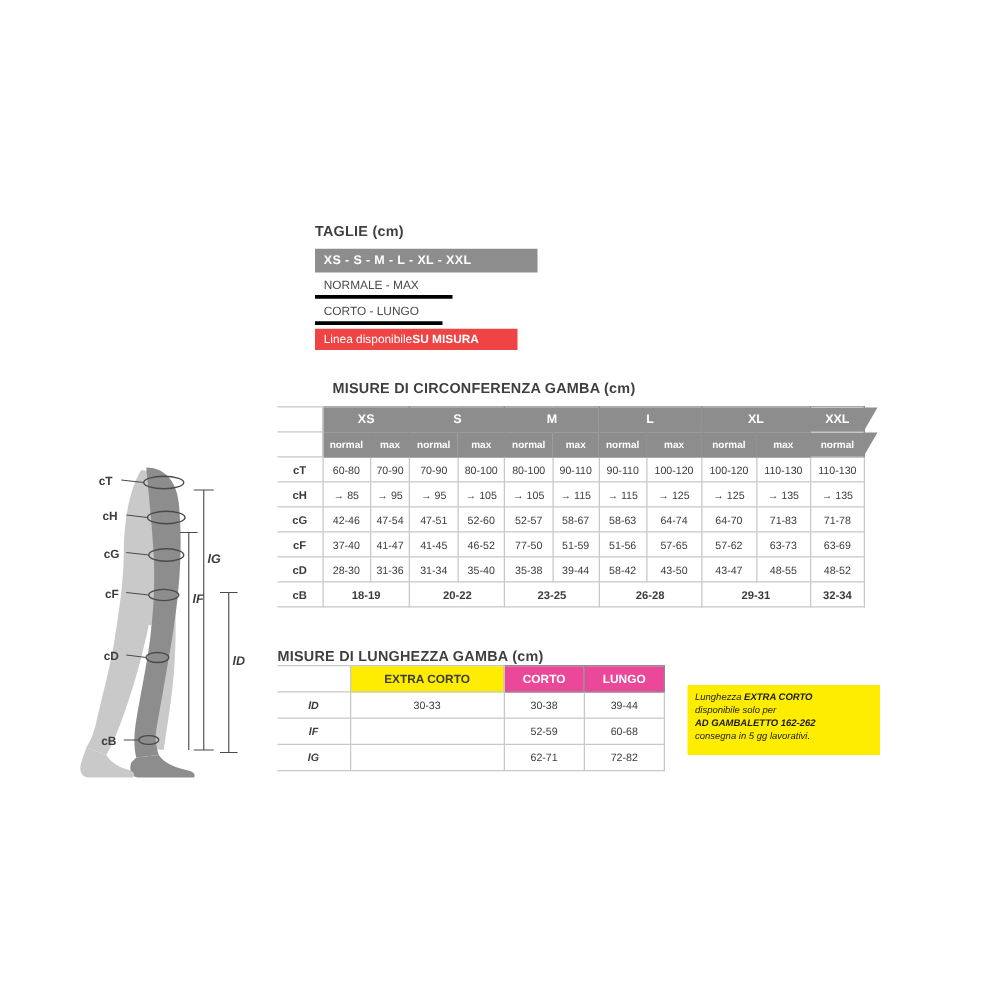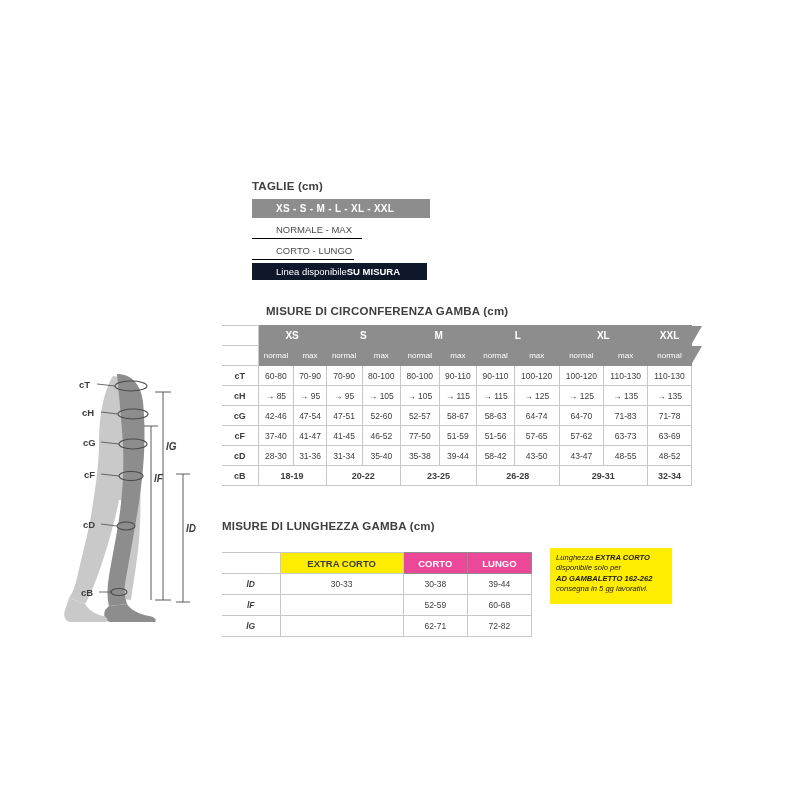--- a/index.html
+++ b/index.html
@@ -36,43 +36,43 @@
   .taglie {
     position: absolute;
     left: 252px; top: 180px;
     width: 300px;
   }
   .taglie .sec-title { margin-bottom: 7px; }
   .taglie-row {
     height: 19px;
     display: flex;
     align-items: center;
-    padding-left: 24px;
+    padding-left: 7px;
     font-size: 10px;
     margin-bottom: 3px;
   }
   .taglie-row.grey {
     background: #8d8d8d;
     color: #ffffff;
     font-weight: bold;
     width: 178px;
     letter-spacing: .3px;
   }
   .taglie-row.line {
-    border-bottom: 1px solid #000000;
+    border-bottom: 3px solid #000000;
     width: 110px;
     color: #4a4a4a;
     font-size: 9.5px;
     height: 18px;
   }
   .taglie-row.line.w2 { width: 102px; }
   .taglie-row.red {
-    background: #0f172a;
+    background: #ef4444;
     color: #ffffff;
-    width: 175px;
+    width: 162px;
     font-size: 9.5px;
     height: 17px;
     font-weight: normal;
   }
   .taglie-row.red b { font-weight: bold; }
 
   
   .circ {
     position: absolute;
     left: 222px; top: 305px;
@@ -91,21 +91,21 @@
     height: 20px;
     padding: 0 1px;
   }
   .hdr-grey {
     background: #8d8d8d;
     color: #ffffff;
     font-weight: bold;
     border: 1px solid #8d8d8d !important;
   }
   .hdr-grey.sz { font-size: 10px; }
-  .hdr-grey.sub { font-size: 8px; font-weight: normal; height: 18px; }
+  .hdr-grey.sub { font-size: 8px; font-weight: bold; height: 18px; }
   .rowlab {
     font-weight: bold;
     font-size: 9px;
     width: 36px;
     background: #ffffff;
     border-left: none !important;
   }
   .bold-row td { font-weight: bold; font-size: 9px; }
 
   
@@ -118,21 +118,21 @@
     border-top: 19px solid #8d8d8d;
     border-right: 11px solid transparent;
   }
 
   
   .lung {
     position: absolute;
     left: 222px; top: 520px;
     width: 310px;
   }
-  .lung .sec-title { margin-bottom: 20px; }
+  .lung .sec-title { margin-bottom: 0; }
   .lung table { width: 310px; }
   .lung th, .lung td {
     border: 1px solid #c8c8c8;
     text-align: center;
     height: 21px;
     font-size: 8.5px;
   }
   .lung th { font-weight: bold; font-size: 9.5px; }
   .th-yellow { background: #ffed00; color: #3c3c3c; }
   .th-grey2 { background: #ec4899; color: #ffffff; border-color: #8d8d8d !important; margin-left: 12px; }
@@ -141,21 +141,21 @@
     font-weight: bold;
     font-size: 9px;
     border-left: none !important;
     background: #ffffff;
   }
 
   
   .note {
     position: absolute;
     left: 550px; top: 548px;
-    width: 122px; height: 56px;
+    width: 154px; height: 56px;
     background: #ffed00;
     padding: 5px 6px;
     font-size: 7.6px;
     line-height: 1.35;
     color: #1a1a1a;
     font-style: italic;
   }
   .note b { font-style: italic; font-weight: bold; }
 
   .ital { font-style: italic; }

